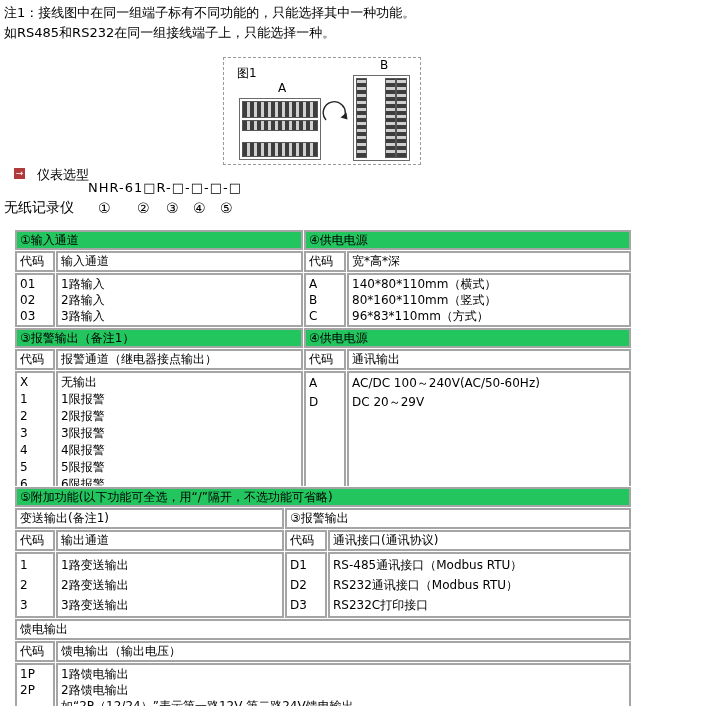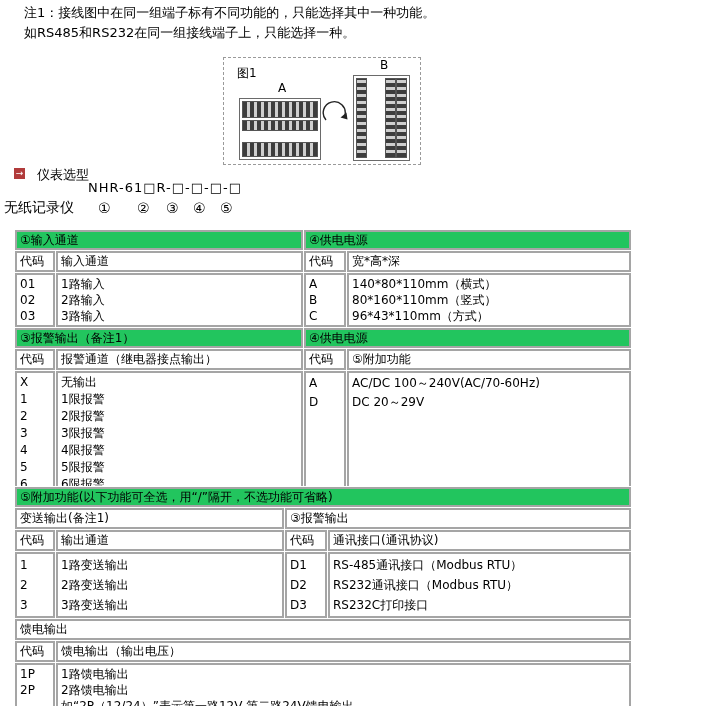--- a/index.html
+++ b/index.html
@@ -3,21 +3,21 @@
 <meta charset="utf-8">
 <style>
   html,body{margin:0;padding:0;background:#fff;}
   body{
     width:712px;height:706px;position:relative;overflow:hidden;
     font-family:"DejaVu Sans",sans-serif;color:#000;
     -webkit-font-smoothing:none;
   }
   .abs{position:absolute;}
   
-  .notes{left:4px;top:3px;font-size:13px;line-height:20px;margin-left:20px;}
+  .notes{left:4px;top:3px;font-size:13px;line-height:20px;}
   
   .figbox{left:223px;top:57px;width:196px;height:106px;border:1px dashed #9a9a9a;}
   .figlabel{left:13px;top:7px;font-size:12px;}
   .blk-label{font-size:12px;}
   .blockA{left:15px;top:40px;width:80px;height:60px;border:1px solid #6a6a6a;background:#fff;}
   .blockB{left:129px;top:17px;width:55px;height:84px;border:1px solid #6a6a6a;background:#fff;}
   .stripH{position:absolute;left:2px;right:2px;
     background:#c4c4c4;
     background-image:repeating-linear-gradient(90deg,#3d3d3d 0 4px,#cfcfcf 4px 7px),
                      repeating-linear-gradient(0deg,rgba(255,255,255,.55) 0 1px,rgba(0,0,0,0) 1px 4px);
@@ -122,32 +122,32 @@
       <div>3路输入</div>
     </td>
     <td class="l16">
       <div>A</div>
       <div>B</div>
       <div>C</div>
     </td>
     <td class="l16">
       <div>140*80*110mm（横式）</div>
       <div>80*160*110mm（竖式）</div>
-      <div>96*43*110mm（方式）</div>
+      <div>96*83*110mm（方式）</div>
     </td>
   </tr>
   <tr>
     <td class="sh" colspan="2">③报警输出（备注1）</td>
     <td class="sh" colspan="2">④供电电源</td>
   </tr>
   <tr>
     <td class="ch">代码</td>
     <td class="ch">报警通道（继电器接点输出）</td>
     <td class="ch">代码</td>
-    <td class="ch">⑤附加功能</td>
+    <td class="ch">通讯输出</td>
   </tr>
   <tr>
     <td class="l17">
       <div>X</div>
       <div>1</div>
       <div>2</div>
       <div>3</div>
       <div>4</div>
       <div>5</div>
       <div>6</div>
@@ -159,21 +159,21 @@
       <div>3限报警</div>
       <div>4限报警</div>
       <div>5限报警</div>
       <div>6限报警</div>
     </td>
     <td class="l19">
       <div>A</div>
       <div>D</div>
     </td>
     <td class="l19">
-      <div>AC/DC 100～240V(AC/70-60Hz)</div>
+      <div>AC/DC 100～240V(AC/50-60Hz)</div>
       <div>DC 20～29V</div>
     </td>
   </tr>
 </tbody>
   </table>
 
 <table class="tbl abs t-bot">
   <colgroup>
       <col style="width:40px">
       <col style="width:228px">

